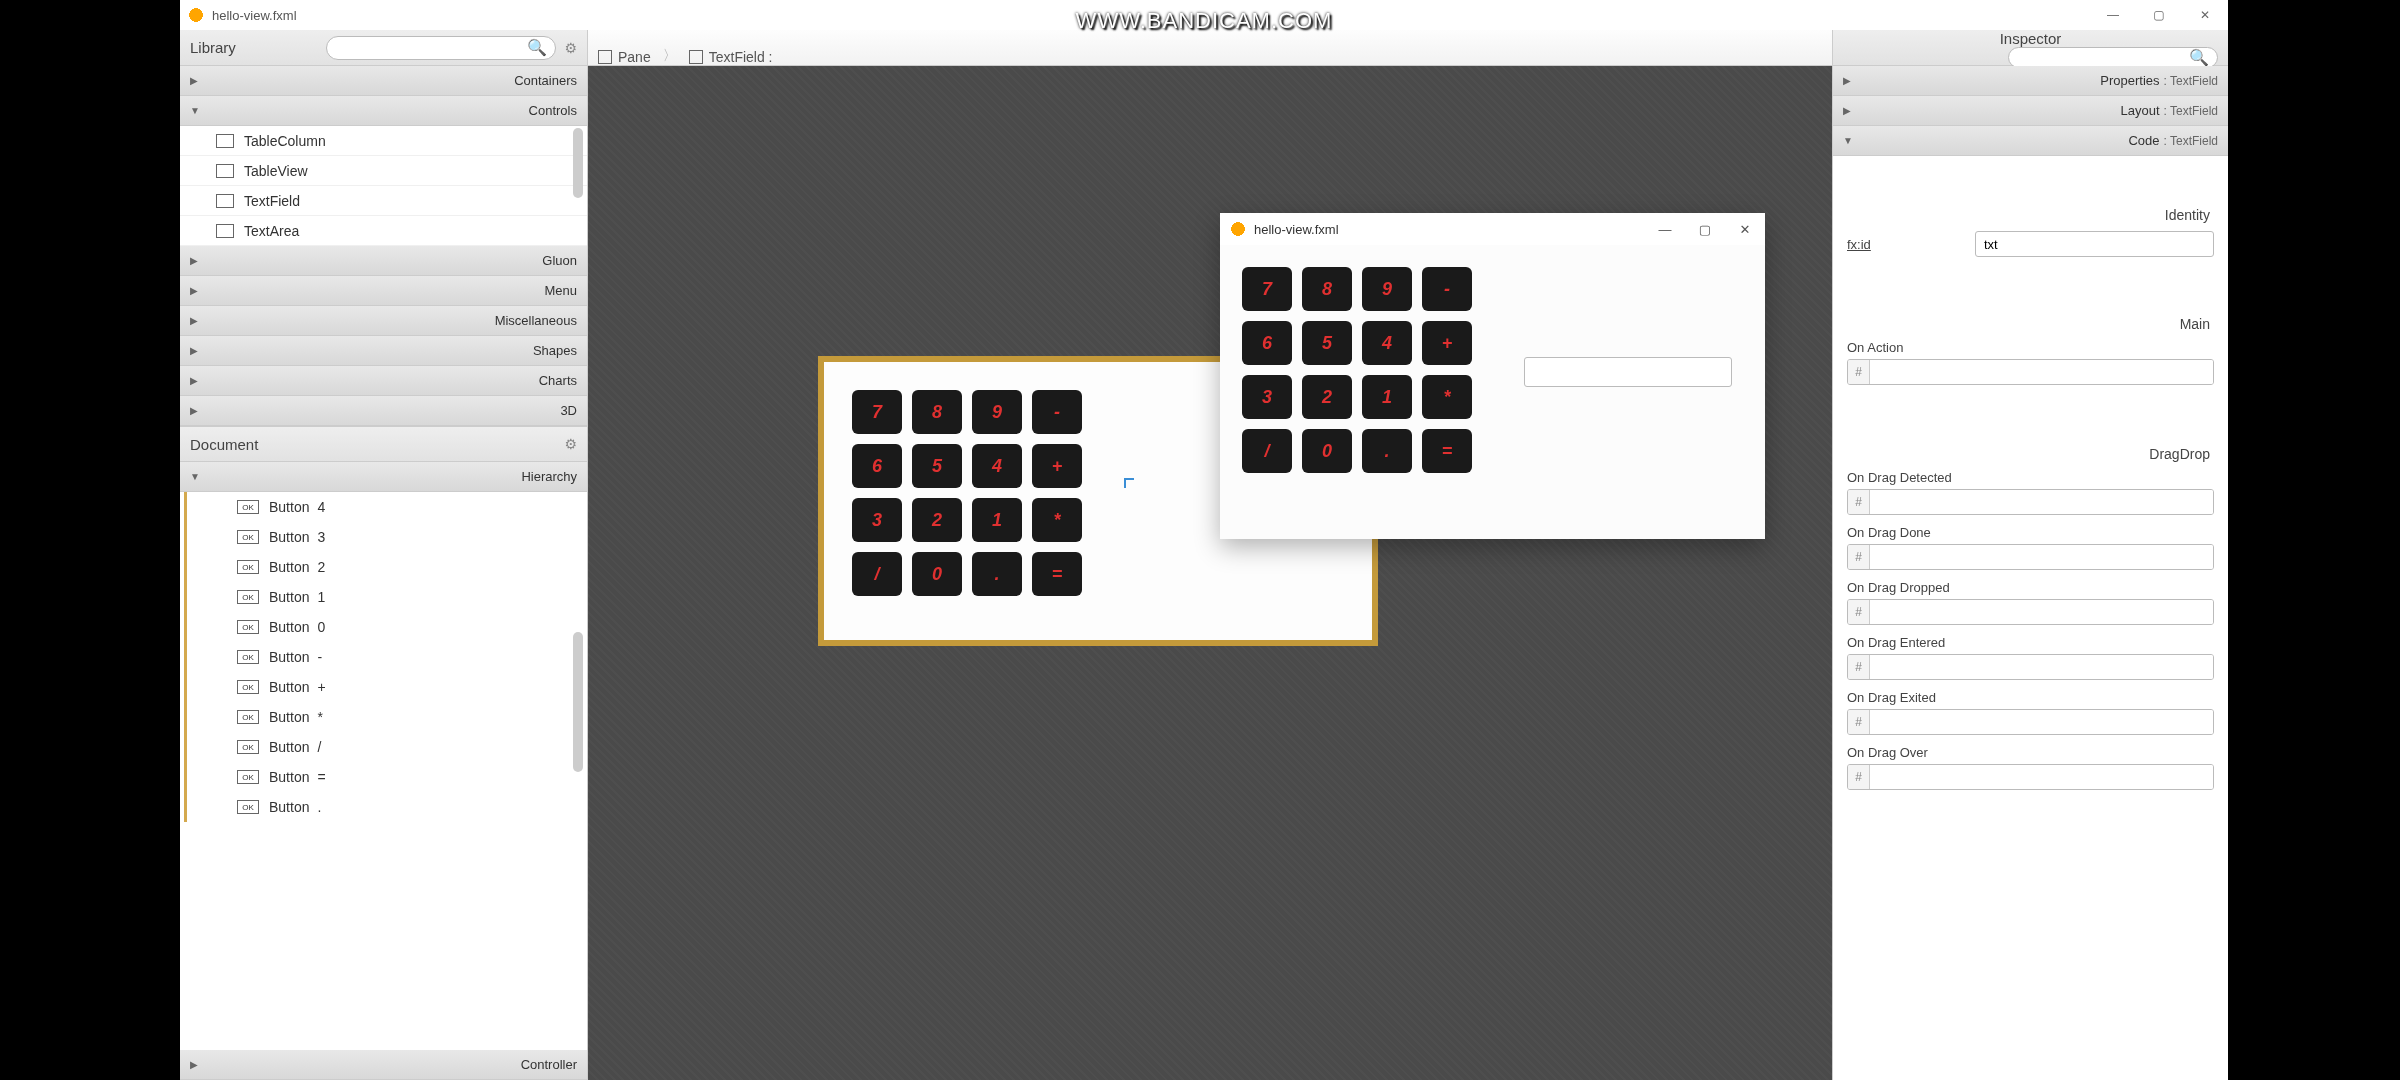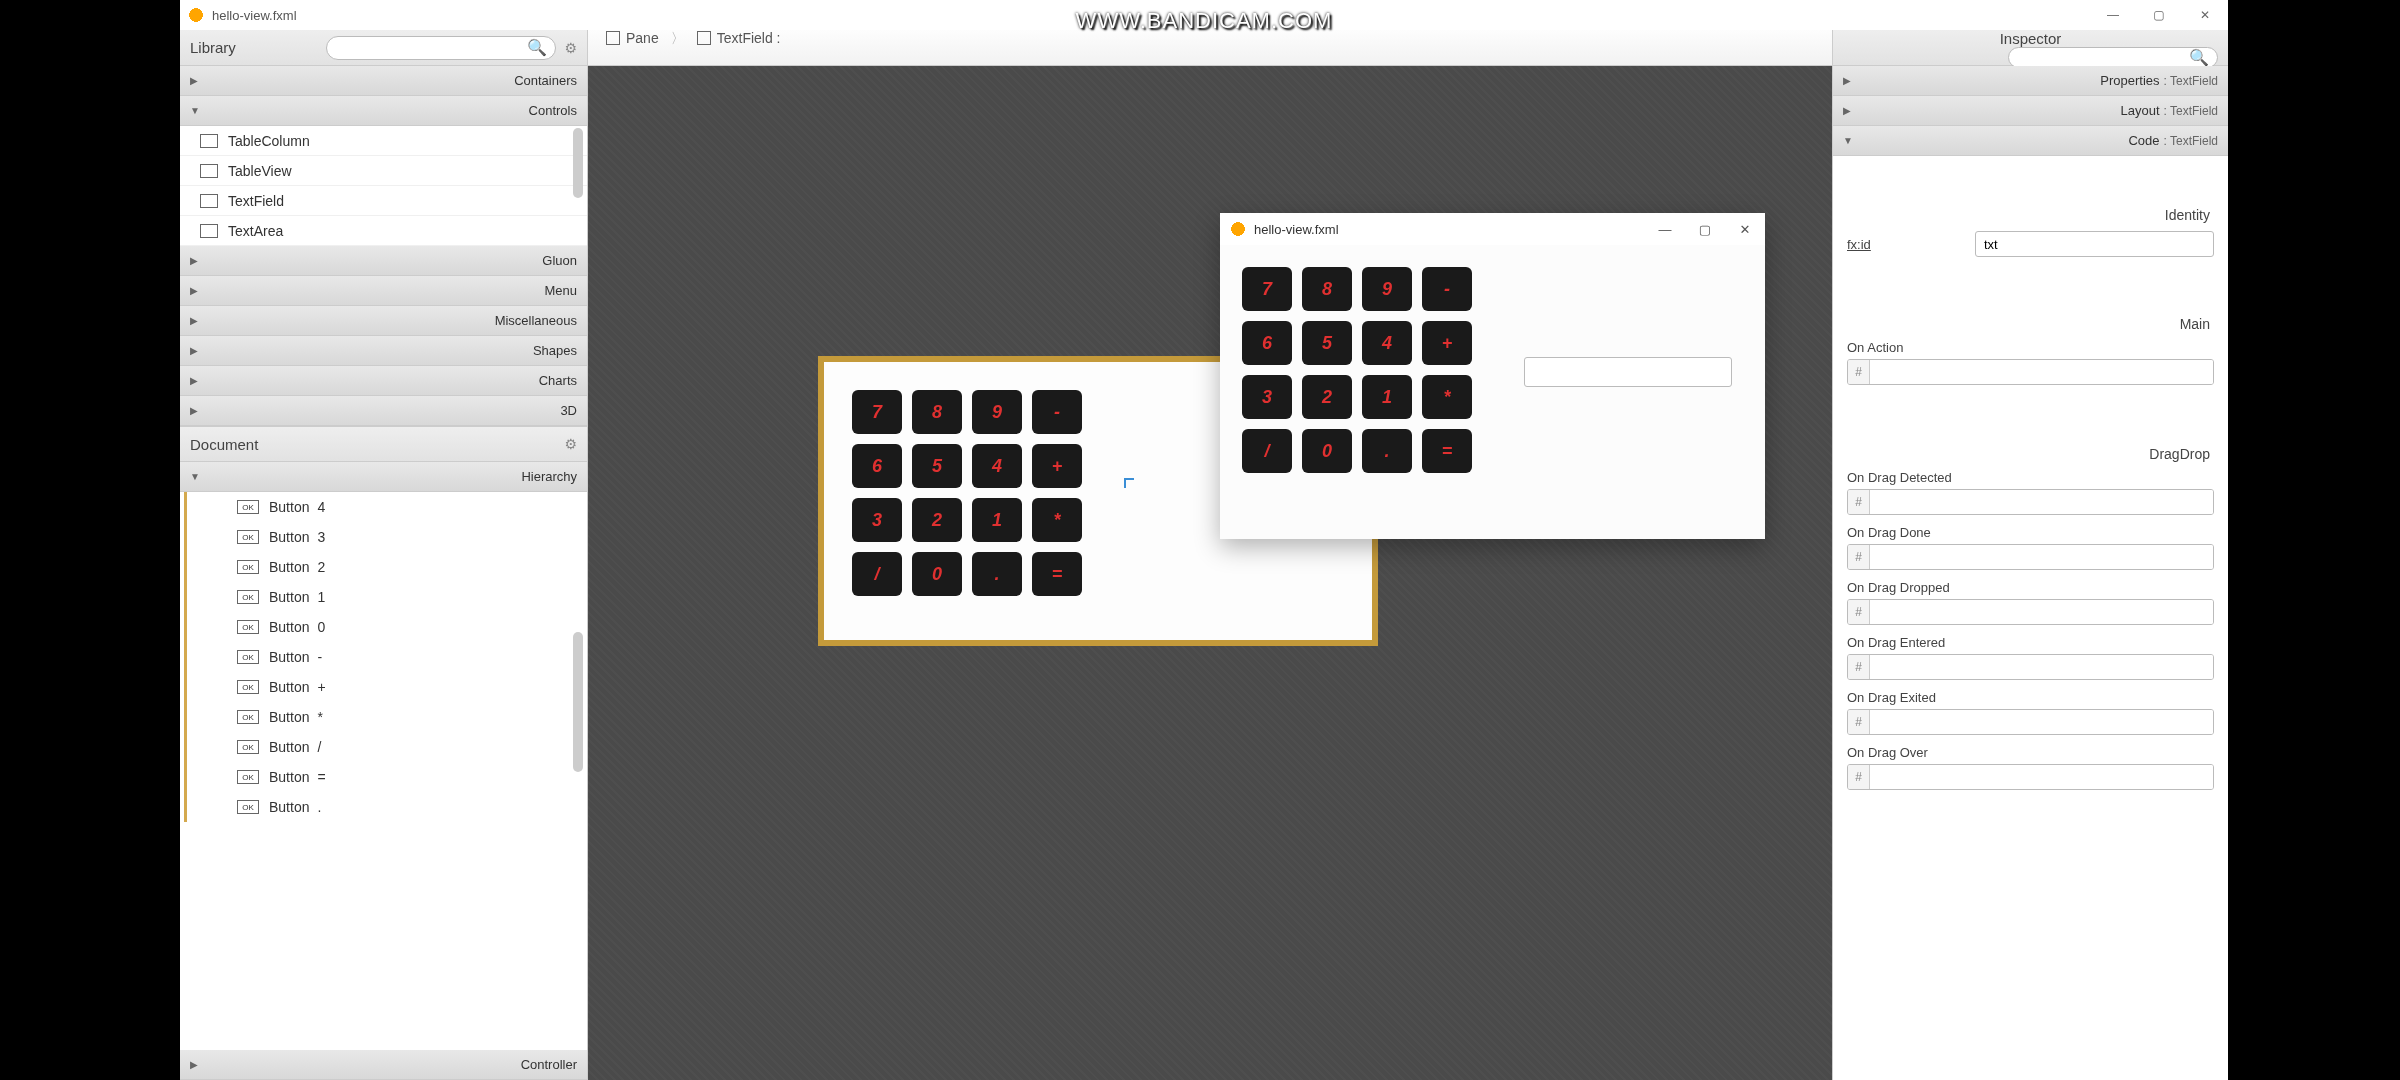--- a/index.html
+++ b/index.html
@@ -115,21 +115,21 @@
 .section-row .label { margin-left: auto; }
 
 .control-list {
   background: #fff;
   overflow: hidden;
 }
 .control-item {
   height: 30px;
   display: flex;
   align-items: center;
-  padding-left: 20px;
+  padding-left: 36px;
   font-size: 14px;
   color: #333;
   border-bottom: 1px solid #f0f0f0;
 }
 .control-item .icon {
   width: 18px; height: 14px;
   border: 1px solid #666;
   margin-right: 10px;
   display: inline-block;
 }
@@ -187,22 +187,22 @@
 .canvas-area {
   flex: 1;
   display: flex;
   flex-direction: column;
 }
 .breadcrumb {
   height: 36px;
   background: linear-gradient(#fdfdfd, #f2f2f2);
   border-bottom: 1px solid #ccc;
   display: flex;
-  align-items: flex-start;
-  padding-left: 10px;
+  align-items: flex-end;
+  padding-left: 2px;
   font-size: 14px;
   color: #555;
 }
 .breadcrumb .crumb {
   display: flex;
   align-items: center;
   padding: 0 8px;
 }
 .breadcrumb .crumb .box {
   width: 14px; height: 14px;

